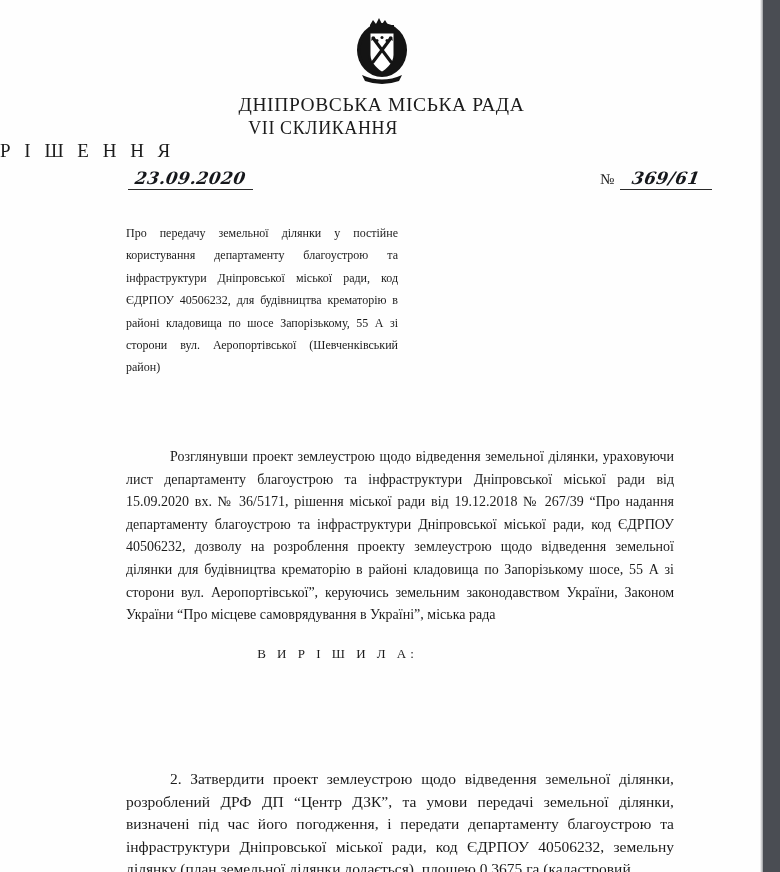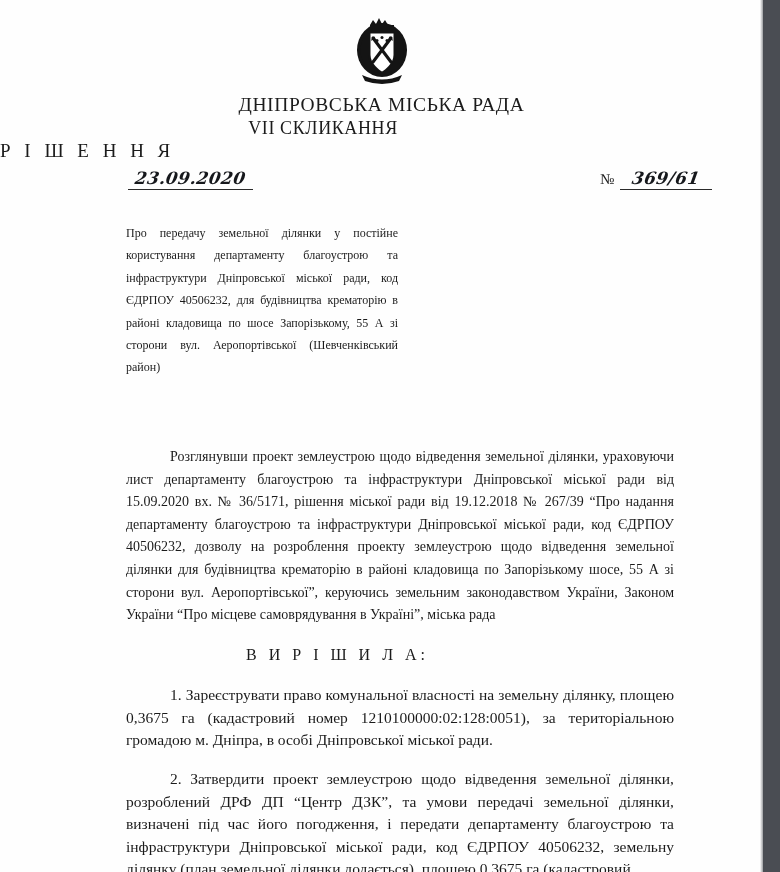--- a/index.html
+++ b/index.html
@@ -164,21 +164,21 @@
     text-indent: 44px;
   }
 
   
   .resolved {
     position: absolute;
     left: 0;
     top: 646px;
     width: 675px;
     text-align: center;
-    font-size: 16px;
+    font-size: 13px;
     letter-spacing: 4px;
   }
 
   
   .item {
     position: absolute;
     left: 126px;
     width: 548px;
     font-size: 15.5px;
     line-height: 22.6px;
@@ -239,19 +239,18 @@
         </span>
       </div>
     </div>
 
     <div class="subject">Про передачу земельної ділянки у постійне користування департаменту благоустрою та інфраструктури Дніпровської міської ради, код ЄДРПОУ 40506232, для будівництва крематорію в районі кладовища по шосе Запорізькому, 55 А зі сторони вул. Аеропортівської (Шевченківський район)</div>
 
     <div class="preamble">Розглянувши проект землеустрою щодо відведення земельної ділянки, ураховуючи лист департаменту благоустрою та інфраструктури Дніпровської міської ради від 15.09.2020 вх. № 36/5171, рішення міської ради від 19.12.2018 № 267/39 “Про надання департаменту благоустрою та інфраструктури Дніпровської міської ради, код ЄДРПОУ 40506232, дозволу на розроблення проекту землеустрою щодо відведення земельної ділянки для будівництва крематорію в районі кладовища по Запорізькому шосе, 55 А зі сторони вул. Аеропортівської”, керуючись земельним законодавством України, Законом України “Про місцеве самоврядування в Україні”, міська рада</div>
 
     <div class="resolved">В И Р І Ш И Л А:</div>
 
-    <div class="item item-1">1. Зареєструвати право комунальної власності на земельну ділянку, площею 0,3675 га (кадастровий номер 1210100000:02:128:0051), за територіальною громадою м. Дніпра, в особі Дніпровської міської ради.</div>
     <div class="item item-2">2. Затвердити проект землеустрою щодо відведення земельної ділянки, розроблений ДРФ ДП “Центр ДЗК”, та умови передачі земельної ділянки, визначені під час його погодження, і передати департаменту благоустрою та інфраструктури Дніпровської міської ради, код ЄДРПОУ 40506232, земельну ділянку (план земельної ділянки додається), площею 0,3675 га (кадастровий</div>
 
   </div>
 
   <div class="scan-edge-right"></div>
 </div>
 
 </body></html>

